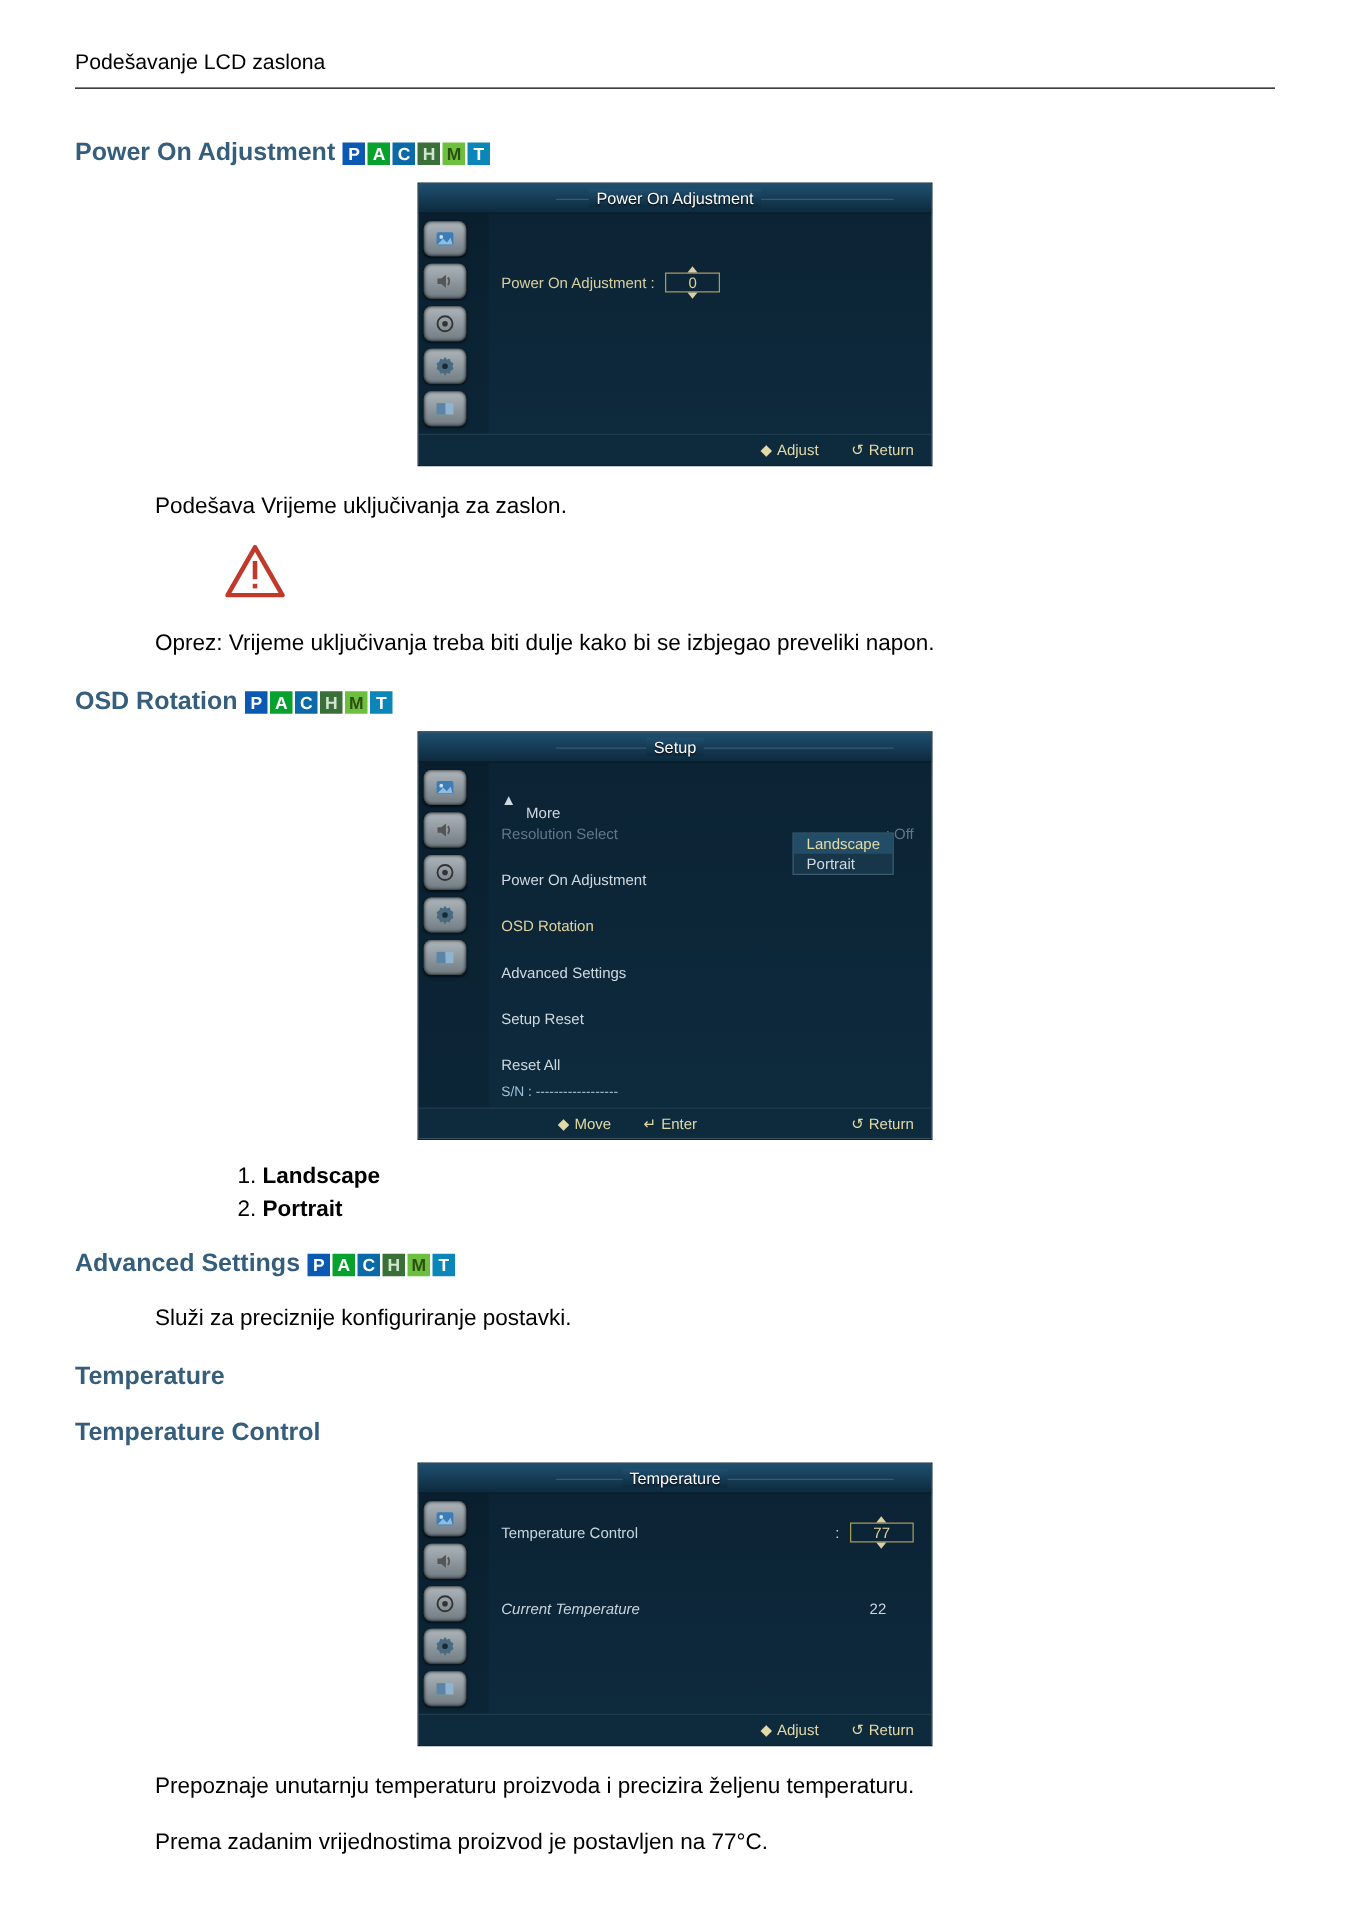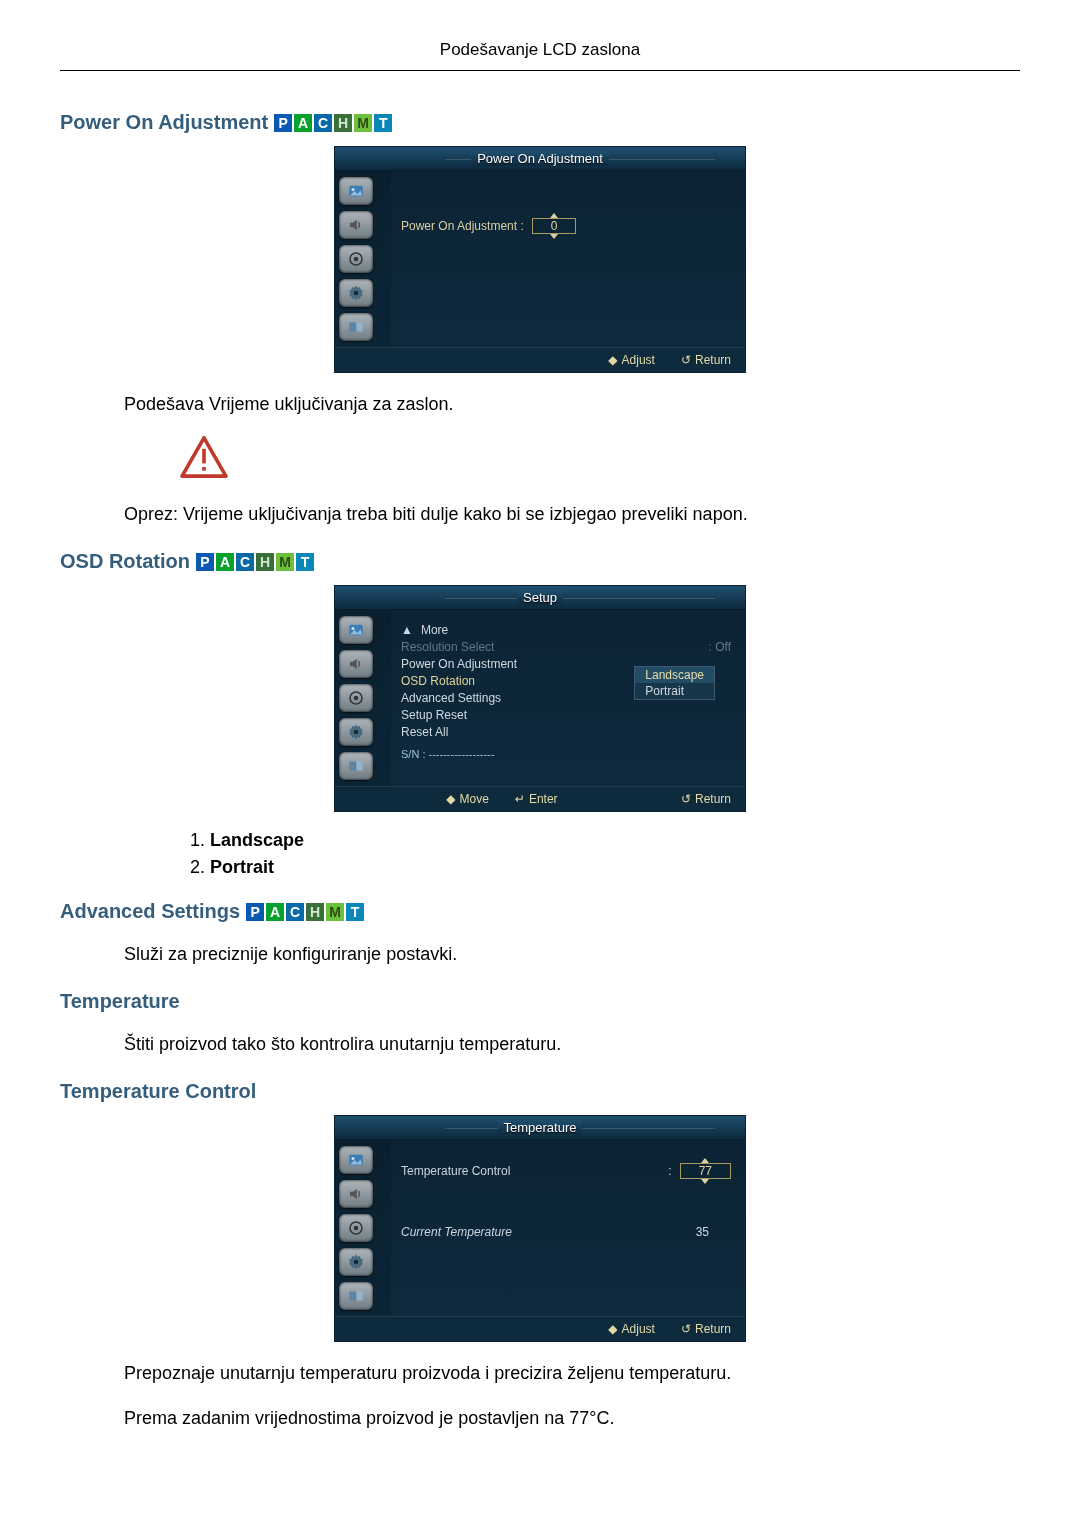--- a/index.html
+++ b/index.html
@@ -10,21 +10,20 @@
     font-size: 18px;
     color: #000;
   }
   .page {
     width: 1080px;
     margin: 0 auto;
     padding: 40px 60px;
     box-sizing: border-box;
   }
   .top-title {
-    text-align: center;
     font-size: 17px;
     padding-bottom: 10px;
     border-bottom: 1px solid #000;
     margin-bottom: 40px;
   }
   .section-title {
     color: #355e7c;
     font-weight: bold;
     font-size: 20px;
     margin: 22px 0 12px 0;
@@ -115,21 +114,21 @@
   .osd-value-box::before, .osd-value-box::after{
     content:"";
     position:absolute;
     left:50%;
     margin-left:-4px;
     border-left:4px solid transparent;
     border-right:4px solid transparent;
   }
   .osd-value-box::before{top:-6px;border-bottom:5px solid #d9cfa3;}
   .osd-value-box::after{bottom:-6px;border-top:5px solid #d9cfa3;}
-  .osd-list-item{color:#cfd9e0;}
+  .osd-list-item{color:#cfd9e0;margin-top:20px;}
   .osd-list-item.selected{color:#e0d39b;}
   .osd-submenu{
     border:1px solid #3b5b71;
     position:absolute;
     right:30px; top:56px;
     background:#17364a;
     font-size:12px;
   }
   .osd-submenu div{padding:1px 10px;color:#cfd9e0;}
   .osd-submenu .sel{background:#234d67;color:#e6dca8;}
@@ -354,21 +353,20 @@
       <span class="badge b-h">H</span>
       <span class="badge b-m">M</span>
       <span class="badge b-t">T</span>
     </span>
   </div>
   <p class="body-text">Služi za preciznije konfiguriranje postavki.</p>
 
   <div class="section-title">
     <span>Temperature</span>
   </div>
-  <p class="body-text">Štiti proizvod tako što kontrolira unutarnju temperaturu.</p>
 
   <div class="section-title">
     <span>Temperature Control</span>
   </div>
 
   <div class="osd-panel">
     <div class="osd-titlebar"><span>Temperature</span></div>
     <div class="osd-body">
       <div class="osd-icons">
         <div class="osd-icon">
@@ -408,21 +406,21 @@
         <div class="osd-row">
           <span class="osd-label" style="color:#c7d5de;">Temperature Control</span>
           <span style="flex:1"></span>
             <span style="color:#c7d5de;">:</span>
           <span class="osd-value-box">77</span>
         </div>
         <div style="height:40px;"></div>
         <div class="osd-row">
           <span class="osd-label" style="color:#c7d5de;font-style:italic;">Current Temperature</span>
           <span style="flex:1"></span>
-          <span style="color:#cfd9e0;padding-right:22px;">35</span>
+          <span style="color:#cfd9e0;padding-right:22px;">22</span>
         </div>
         <div style="height:14px;"></div>
       </div>
     </div>
     <div class="osd-footer">
       <span><span class="glyph">◆</span><span>Adjust</span></span>
       <span><span class="glyph">↺</span><span>Return</span></span>
     </div>
   </div>
 

